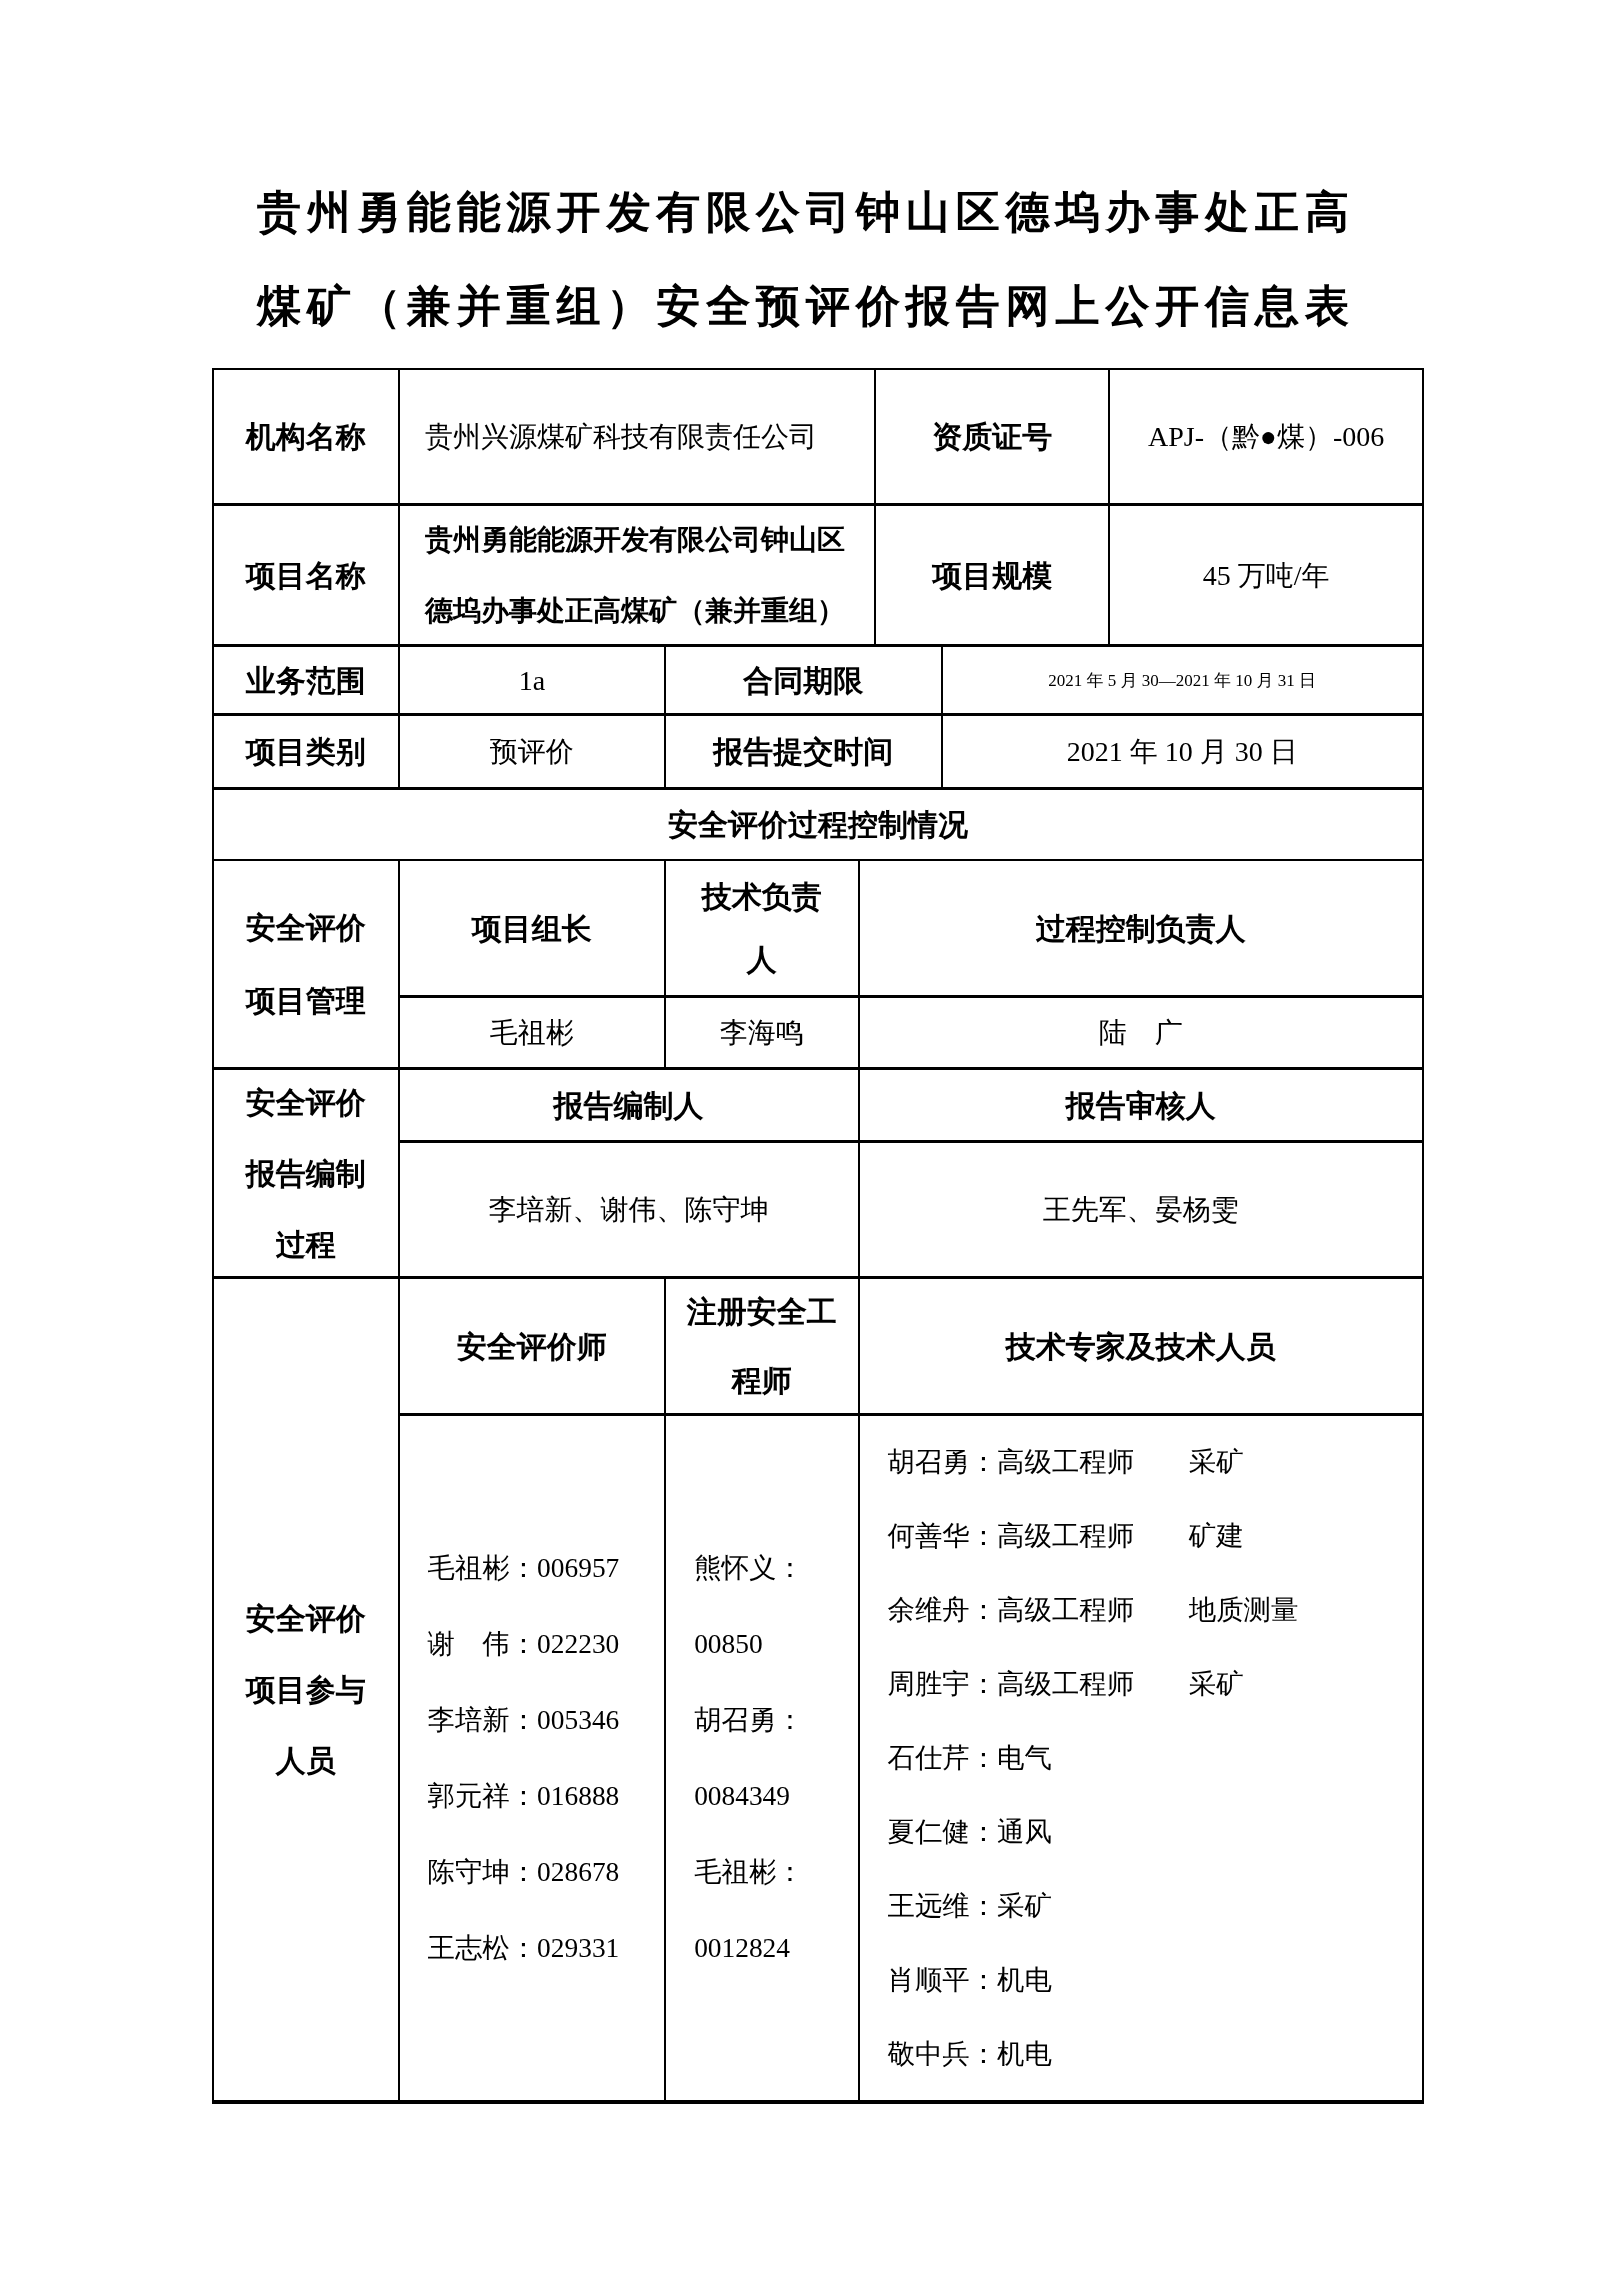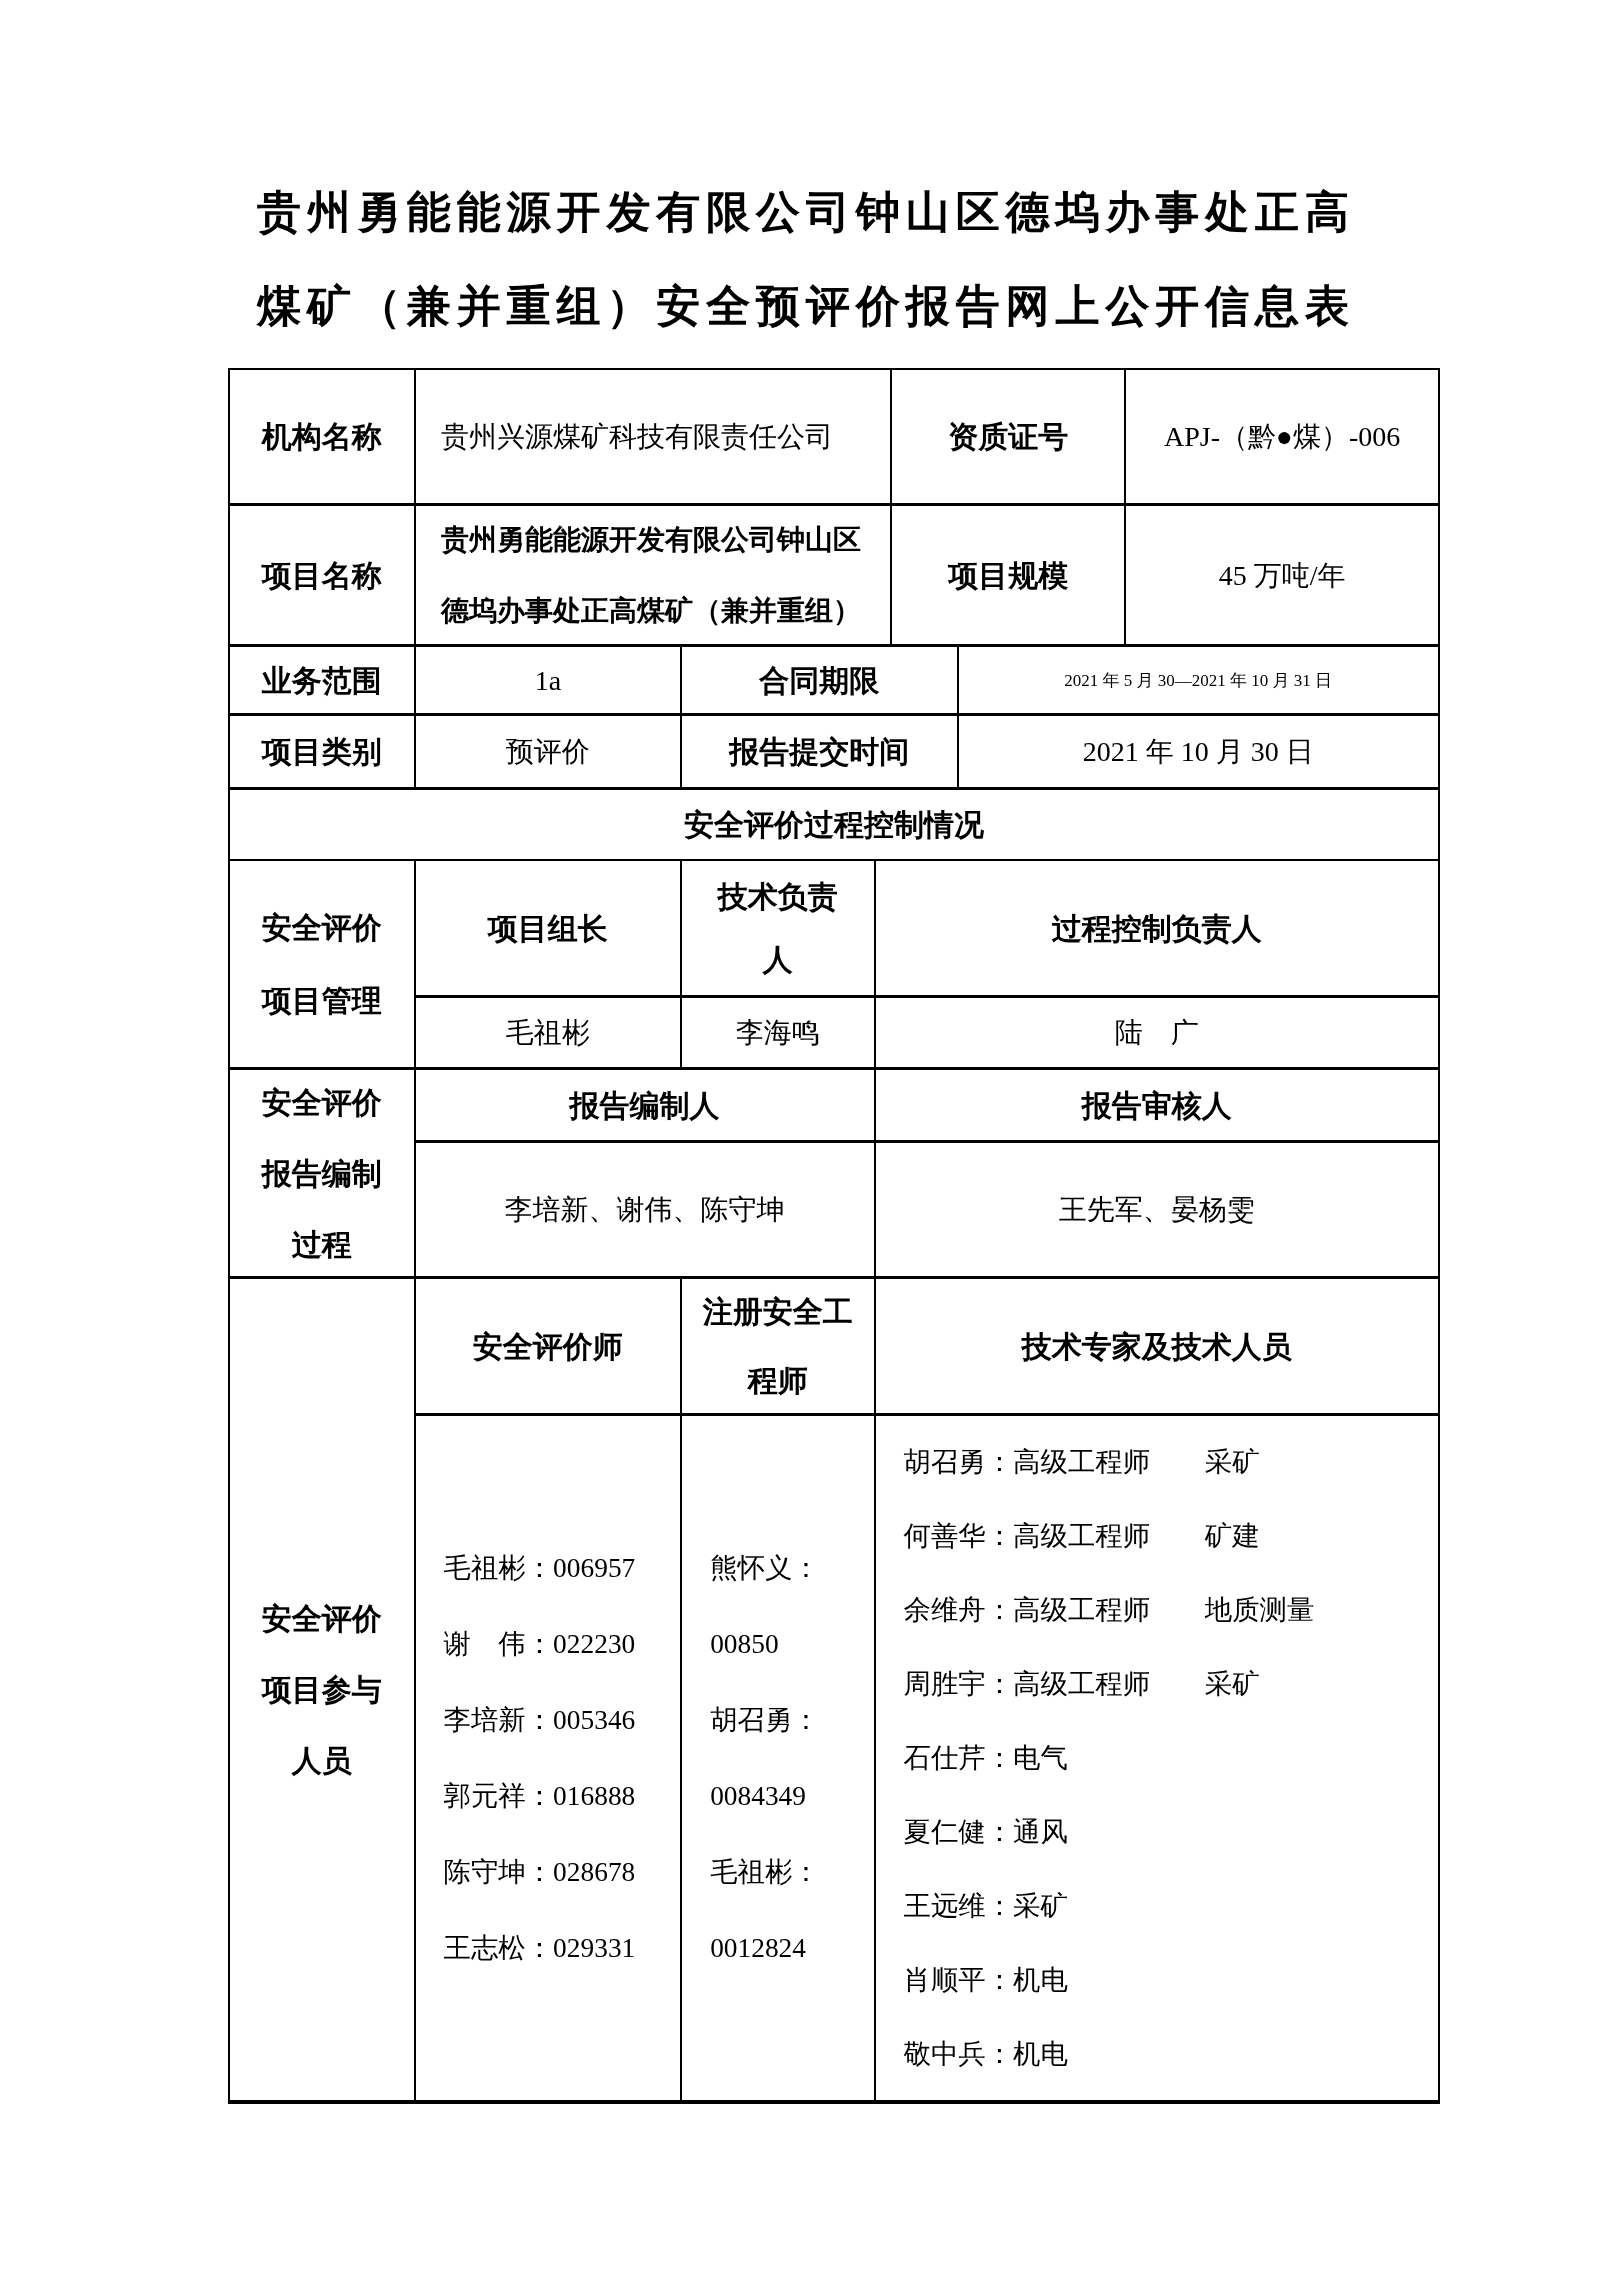--- a/index.html
+++ b/index.html
@@ -7,21 +7,21 @@
   #page {
     position:relative; width:1612px; height:2293px; background:#fff;
     color:#000; font-family:"Liberation Serif", serif; overflow:hidden;
   }
   .doc-title {
     position:absolute; top:165px; left:0; width:100%; text-align:center;
     font-family:"Liberation Sans", sans-serif; font-weight:bold;
     font-size:44px; line-height:94px; letter-spacing:5.9px;
   }
   .tbl {
-    position:absolute; left:228px; top:368px; width:1212px;
+    position:absolute; left:212px; top:368px; width:1212px;
     border:2.9px solid #000; border-bottom-width:4.9px; background:#fff;
   }
   .sec { display:grid; }
   .sec.bb4 { border-bottom:3.9px solid #000; }
   .sec.bb2 { border-bottom:2px solid #000; }
   .cols-a { grid-template-columns:15.36% 39.45% 19.40% 25.79%; }
   .cols-b { grid-template-columns:15.36% 22.07% 22.88% 39.69%; }
   .cols-d { grid-template-columns:15.36% 22.07% 16.01% 46.56%; }
   .cols-e { grid-template-columns:15.36% 38.08% 46.56%; }
   .rows-a { grid-template-rows:136px 138px; }

